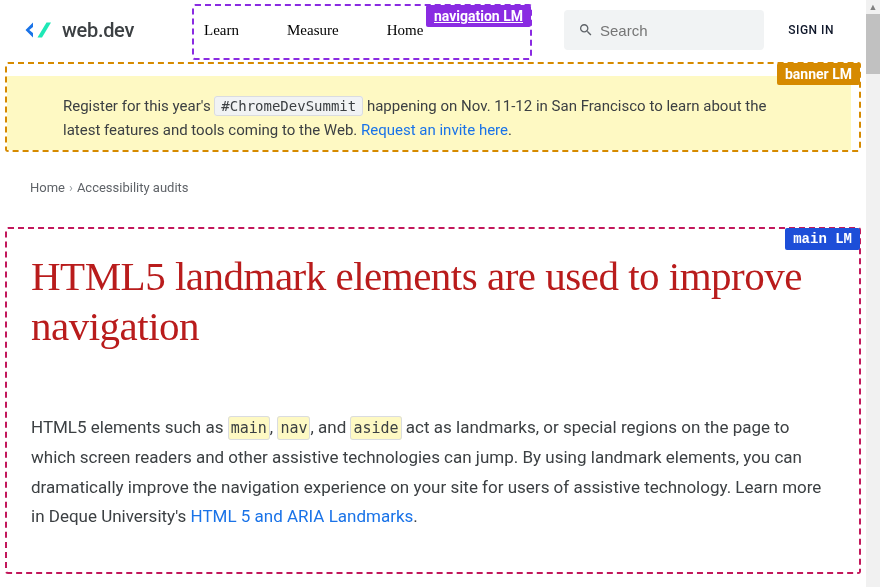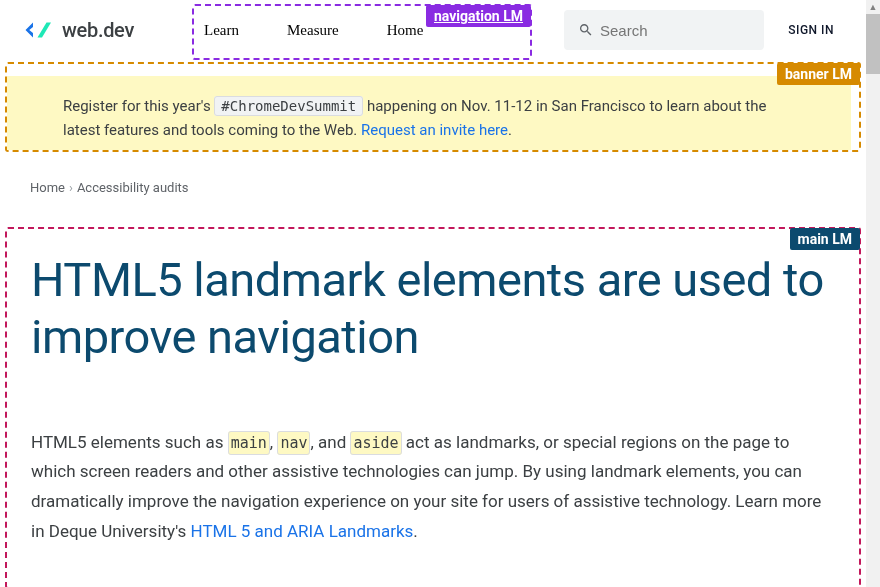--- a/index.html
+++ b/index.html
@@ -25,22 +25,22 @@
 .banner-wrap { position: relative; margin: 2px 5px 0 5px; border: 2.5px dashed #d68a00; border-radius: 3px; }
 .lm-label-banner { background: #d68a00; top: -1px; right: -1px; }
 .banner-inner { background: #fef9c3; margin: 12px 8px 0 0; padding: 18px 56px 8px 56px; font-size: 15px; line-height: 1.6; color: #3c4043; }
 .tag-chip { font-family: ui-monospace, Menlo, Consolas, monospace; font-size: 14px; background: #f1f3f4; border: 1px solid #dadce0; padding: 1px 6px; border-radius: 3px; }
 .banner-inner a { color: #1a73e8; text-decoration: none; }
 
 .breadcrumb { display: flex; align-items: center; gap: 4px; padding: 28px 30px 10px 30px; font-size: 13px; color: #5f6368; }
 .breadcrumb .chev { color: #9aa0a6; }
 
 .main-wrap { position: relative; margin: 22px 5px 0 5px; border: 2.5px dashed #c2185b; border-top: 2.5px dashed #c2185b; border-radius: 3px; padding: 22px 24px 40px 24px; }
-.lm-label-main { background: #0c4a6e; top: -1px; right: -1px; }
-h1 { font-size: 47px; font-weight: 400; line-height: 1.22; color: #0c4a6e; letter-spacing: -0.5px; margin-bottom: 16px; }
+.lm-label-main { background: #1d4ed8; top: -1px; right: -1px; font-family: Liberation Mono, monospace; }
+h1 { font-size: 41px; font-weight: 400; line-height: 1.22; color: #b91c1c; letter-spacing: -0.5px; margin-bottom: 16px; font-family: Liberation Serif, serif; }
 .meta { font-size: 14px; color: #5f6368; }
 .meta .dot { margin: 0 6px; }
 .article { margin-top: 62px; font-size: 17px; line-height: 1.75; color: #3c4043; }
 .article a { color: #1a73e8; text-decoration: none; }
 code.il { font-family: ui-monospace, Menlo, Consolas, monospace; font-size: 15px; background: #fef9c3; border: 1px solid #dadce0; padding: 2px 2px; border-radius: 3px; color: #3c4043; }
 </style>
 </head>
 <body>
 
 <div class="viewport">

